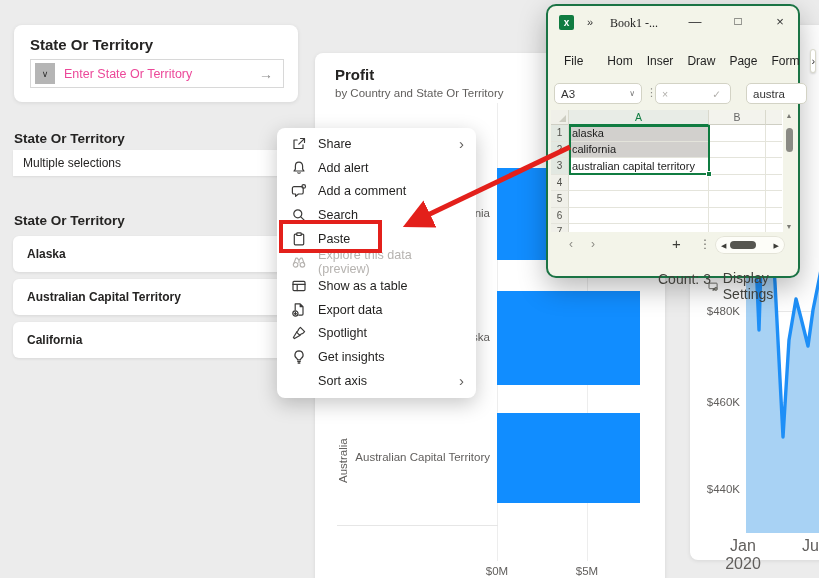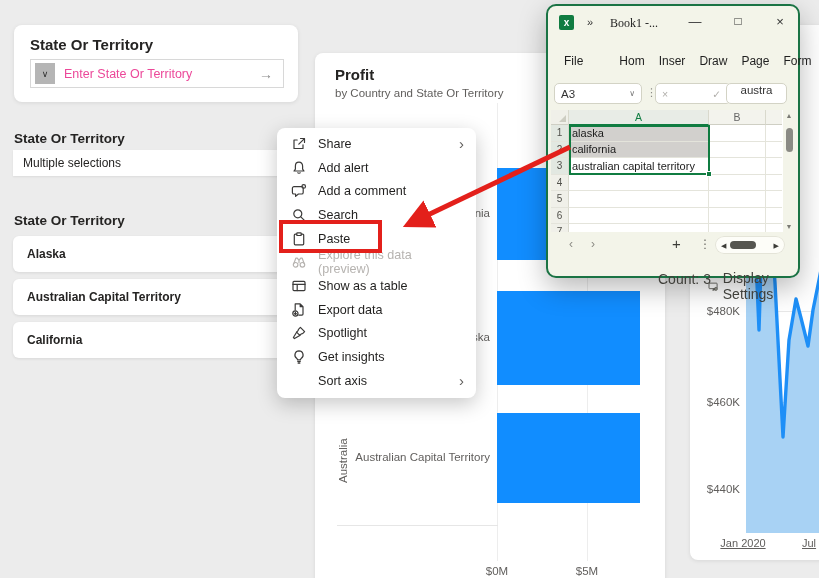--- a/index.html
+++ b/index.html
@@ -40,21 +40,21 @@
        color:var(--muted);white-space:nowrap;overflow:hidden;}
   #cat-0{top:154px;} #cat-1{top:278px;} #cat-2{top:398px;}
   .grp{position:absolute;left:22px;top:363px;height:90px;writing-mode:vertical-rl;
        transform:rotate(180deg);font-size:11.5px;color:var(--muted);text-align:center;}
   .axis-div{position:absolute;left:22px;top:472px;width:161px;height:1px;background:#e6e6e6;}
   .xtick{position:absolute;top:512px;width:40px;text-align:center;font-size:11.5px;color:var(--muted);}
   
   #line-card{left:690px;top:25px;width:150px;height:535px;}
   .ylab{position:absolute;left:6px;width:44px;text-align:right;font-size:11.5px;color:var(--muted);}
   .hgrid{position:absolute;left:56px;width:94px;height:1px;background:#e8e8e8;}
-  .xlab{position:absolute;top:512px;font-size:11px;color:var(--muted);text-decoration:underline;}
+  .xlab{position:absolute;top:512px;font-size:16px;color:var(--muted);}
   
   #menu{position:absolute;left:277px;top:128px;width:199px;height:270px;background:#fff;
         border-radius:8px;box-shadow:0 6px 20px rgba(0,0,0,.22);padding-top:4px;z-index:10;}
   .mi{height:23.7px;display:flex;align-items:center;padding:0 12px 0 14px;
       font-size:12.6px;color:#201f1e;cursor:pointer;}
   .mi .mic{width:16px;height:16px;margin-right:11px;flex:none;}
   .mi svg{stroke:#3b3a39;fill:none;stroke-width:1.2;stroke-linecap:round;stroke-linejoin:round;}
   .mi.noicon{padding-left:41px;}
   .mi .chev{margin-left:auto;color:#605E5C;font-size:15px;line-height:1;}
   .mi.disabled{color:#b6b3b0;} .mi.disabled svg{stroke:#b6b3b0;}
@@ -67,36 +67,36 @@
   .xl-ico{position:absolute;left:11px;top:9px;width:15px;height:15px;background:var(--green);
           border-radius:2px;color:#fff;font-size:10px;font-weight:700;
           display:flex;align-items:center;justify-content:center;}
   .xl-chev{position:absolute;left:39px;top:10px;font-size:11px;color:#333;}
   .xl-title{position:absolute;left:62px;top:10px;font-size:12px;color:#1f1f1f;white-space:nowrap;font-family:Liberation Serif, serif;}
   .wbtn{position:absolute;top:8px;width:18px;text-align:center;font-size:13px;color:#333;cursor:pointer;}
   #w-min{left:138px;} #w-max{left:181px;font-size:12px;} #w-close{left:223px;}
   .ribbon{position:absolute;left:0;top:42px;width:100%;height:26px;display:flex;
           align-items:center;font-size:12px;color:#1f1f1f;}
   .rtab{padding:0 7px;cursor:pointer;white-space:nowrap;}
-  .rtab.first{margin-left:9px;margin-right:22px;}
+  .rtab.first{margin-left:9px;margin-right:10px;}
   .rsep{width:1px;height:16px;background:#cfcfc0;}
   .rmore{width:20px;height:24px;background:#fff;border:1px solid #d8d8ca;border-radius:4px;
          box-shadow:0 1px 2px rgba(0,0,0,.15);display:flex;align-items:center;justify-content:center;
          font-size:11px;color:#333;margin-left:4px;cursor:pointer;}
   .fbar{position:absolute;left:0;top:77px;width:100%;height:22px;font-size:11.5px;color:#333;}
   .fbox{position:absolute;height:21px;background:#fff;border:1px solid #d3d3c5;border-radius:5px;
         display:flex;align-items:center;gap:44px;}
   #namebox{left:6px;width:88px;padding:0 6px;}
   #namebox .dd{margin-left:auto;} 
   .dd{font-size:8px;color:#777;}
   .fdots{position:absolute;left:98px;top:3px;color:#8a8a86;font-size:11px;}
   #fxbox{left:107px;width:76px;padding:0 6px;justify-content:space-between;}
   #fxbox .gray{color:#b0aeaa;font-size:10.5px;}
   #fxbox .fx{font-family:"Liberation Serif",serif;font-style:italic;font-weight:700;color:#333;}
-  #valbox{left:178px;width:61px;padding:0 6px;justify-content:space-between;flex-direction:column;}
+  #valbox{left:198px;width:61px;padding:0 6px;justify-content:space-between;}
   .xgrid{position:absolute;left:3px;top:104px;width:244px;height:122px;background:#fff;overflow:hidden;}
   .xhead,.xrow{display:flex;}
   .xhead span{height:15px;font-size:10.5px;display:flex;align-items:center;justify-content:center;
               border-right:1px solid #d9d9cd;border-bottom:1px solid #cfcfc4;background:#f3f3ed;color:#666;}
   .xhead .hcorner{width:18px;background:#f0f0e9;position:relative;}
   .xhead .hcorner::after{content:"";position:absolute;right:2px;bottom:2px;
         border-left:7px solid transparent;border-bottom:7px solid #cdcdc2;}
   .xhead .hA{width:140px;background:#e8ece6;color:var(--green);border-bottom:1px solid var(--green);}
   .xhead .hB{width:57px;} .xhead .hC{width:16px;border-right:none;}
   .xrow span{height:16.5px;font-size:11px;color:#1b1b1b;display:flex;align-items:center;

